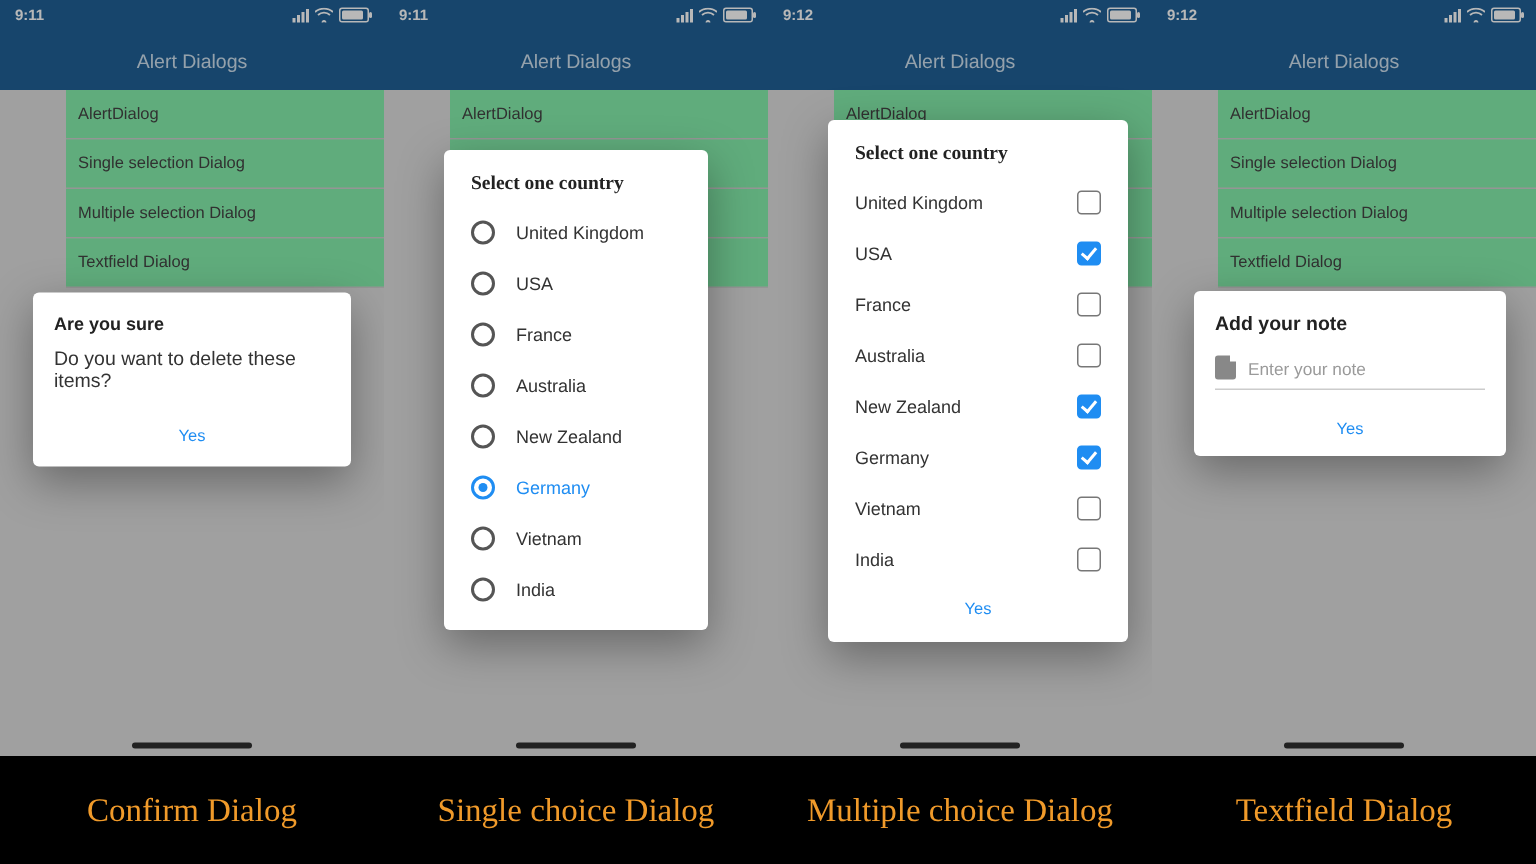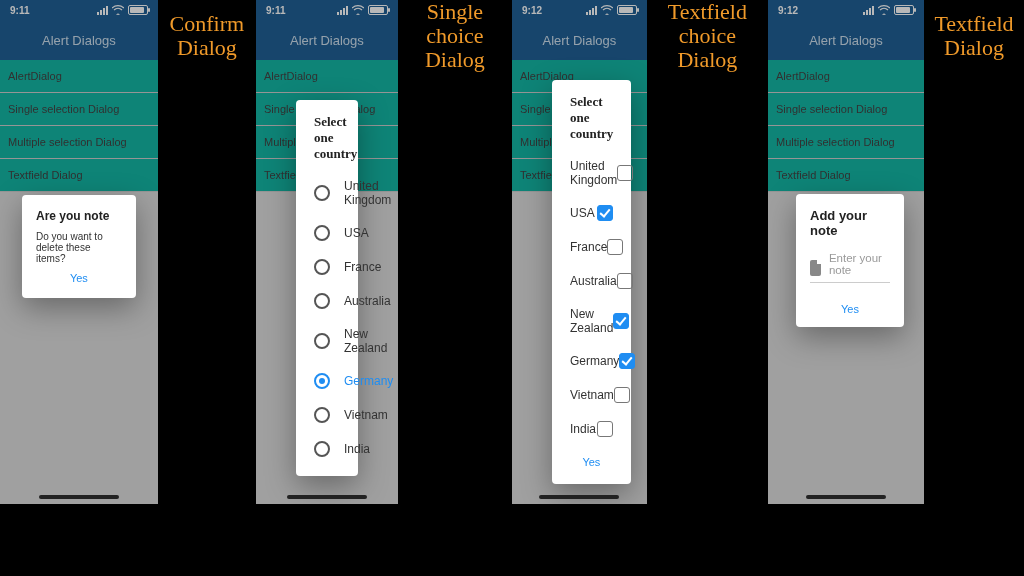--- a/index.html
+++ b/index.html
@@ -8,21 +8,21 @@
     background: #000;
     font-family: -apple-system, "Helvetica Neue", Arial, sans-serif;
     display: flex;
     overflow: hidden;
     font-size: 13px;
   }
   .col {
     width: 256px;
     height: 576px;
     display: flex;
-    flex-direction: row;
+    flex-direction: column;
     position: relative;
   }
   .phone {
     position: relative;
     width: 256px;
     height: 504px;
     background: #dedede;
     overflow: hidden;
   }
   .status-bar {
@@ -53,21 +53,22 @@
     align-items: center;
     justify-content: center;
     font-size: 13px;
   }
   .list-area { background: #dedede; }
   .list-row {
     padding: 10px 8px;
     font-size: 11px;
     color: #444;
     border-bottom: 1px solid #cfcfcf;
-    background: #14b8a6;
+    background: #86efac;
+    margin-left: 44px;
   }
   .scrim {
     position: absolute;
     inset: 0;
     background: rgba(0,0,0,0.28);
   }
   .home-ind {
     position: absolute;
     bottom: 5px; left: 50%;
     transform: translateX(-50%);
@@ -91,21 +92,21 @@
     position: absolute;
     background: #fff;
     border-radius: 4px;
     box-shadow: 0 10px 30px rgba(0,0,0,0.35);
   }
   .d-confirm {
     left: 22px; right: 22px; top: 195px;
     padding: 14px 14px 8px;
   }
   .d-confirm .t { font-weight: 600; font-size: 12px; color:#222; margin-bottom: 8px;}
-  .d-confirm .m { font-size: 10px; color:#333; margin-bottom: 2px;}
+  .d-confirm .m { font-size: 13px; color:#333; margin-bottom: 18px;}
   .d-actions { text-align: center; }
   .d-actions .act { color:#1f8df2; font-size:11px; font-weight:500; padding:6px 4px; display:inline-block; }
 
   .d-single {
     left: 40px; right: 40px; top: 100px;
     padding: 14px 0 10px;
   }
   .d-title { font-weight:600; font-size:13px; padding: 0 18px 8px; color:#222;font-family:Liberation Serif, serif;}
   .opt { display:flex; align-items:center; gap:14px; padding: 9px 18px; font-size:12px; color:#333; }
   .opt.sel { color:#1f8df2; }
@@ -159,21 +160,21 @@
     </div>
     <div class="app-bar">Alert Dialogs</div>
     <div class="list-area">
       <div class="list-row">AlertDialog</div>
       <div class="list-row">Single selection Dialog</div>
       <div class="list-row">Multiple selection Dialog</div>
       <div class="list-row">Textfield Dialog</div>
     </div>
     <div class="scrim"></div>
     <div class="dialog d-confirm">
-      <div class="t">Are you note</div>
+      <div class="t">Are you sure</div>
       <div class="m">Do you want to delete these items?</div>
       <div class="d-actions">
         <span class="act">Yes</span>
       </div>
     </div>
     <div class="home-ind"></div>
   </div>
   <div class="caption">Confirm Dialog</div>
 </div>
 
@@ -306,21 +307,21 @@
           <span class="cb"></span>
         </div>
       <div class="mopt">
           <span>India</span>
           <span class="cb"></span>
         </div>
       <div class="d-actions"><span class="act">Yes</span></div>
     </div>
     <div class="home-ind"></div>
   </div>
-  <div class="caption">Textfield choice Dialog</div>
+  <div class="caption">Multiple choice Dialog</div>
 </div>
 
 <div class="col">
   <div class="phone">
     <div class="status-bar">
       <span>9:12</span>
       <span class="status-right">
         <span class="sig">
             <span class="b1"></span>
             <span class="b2"></span>

